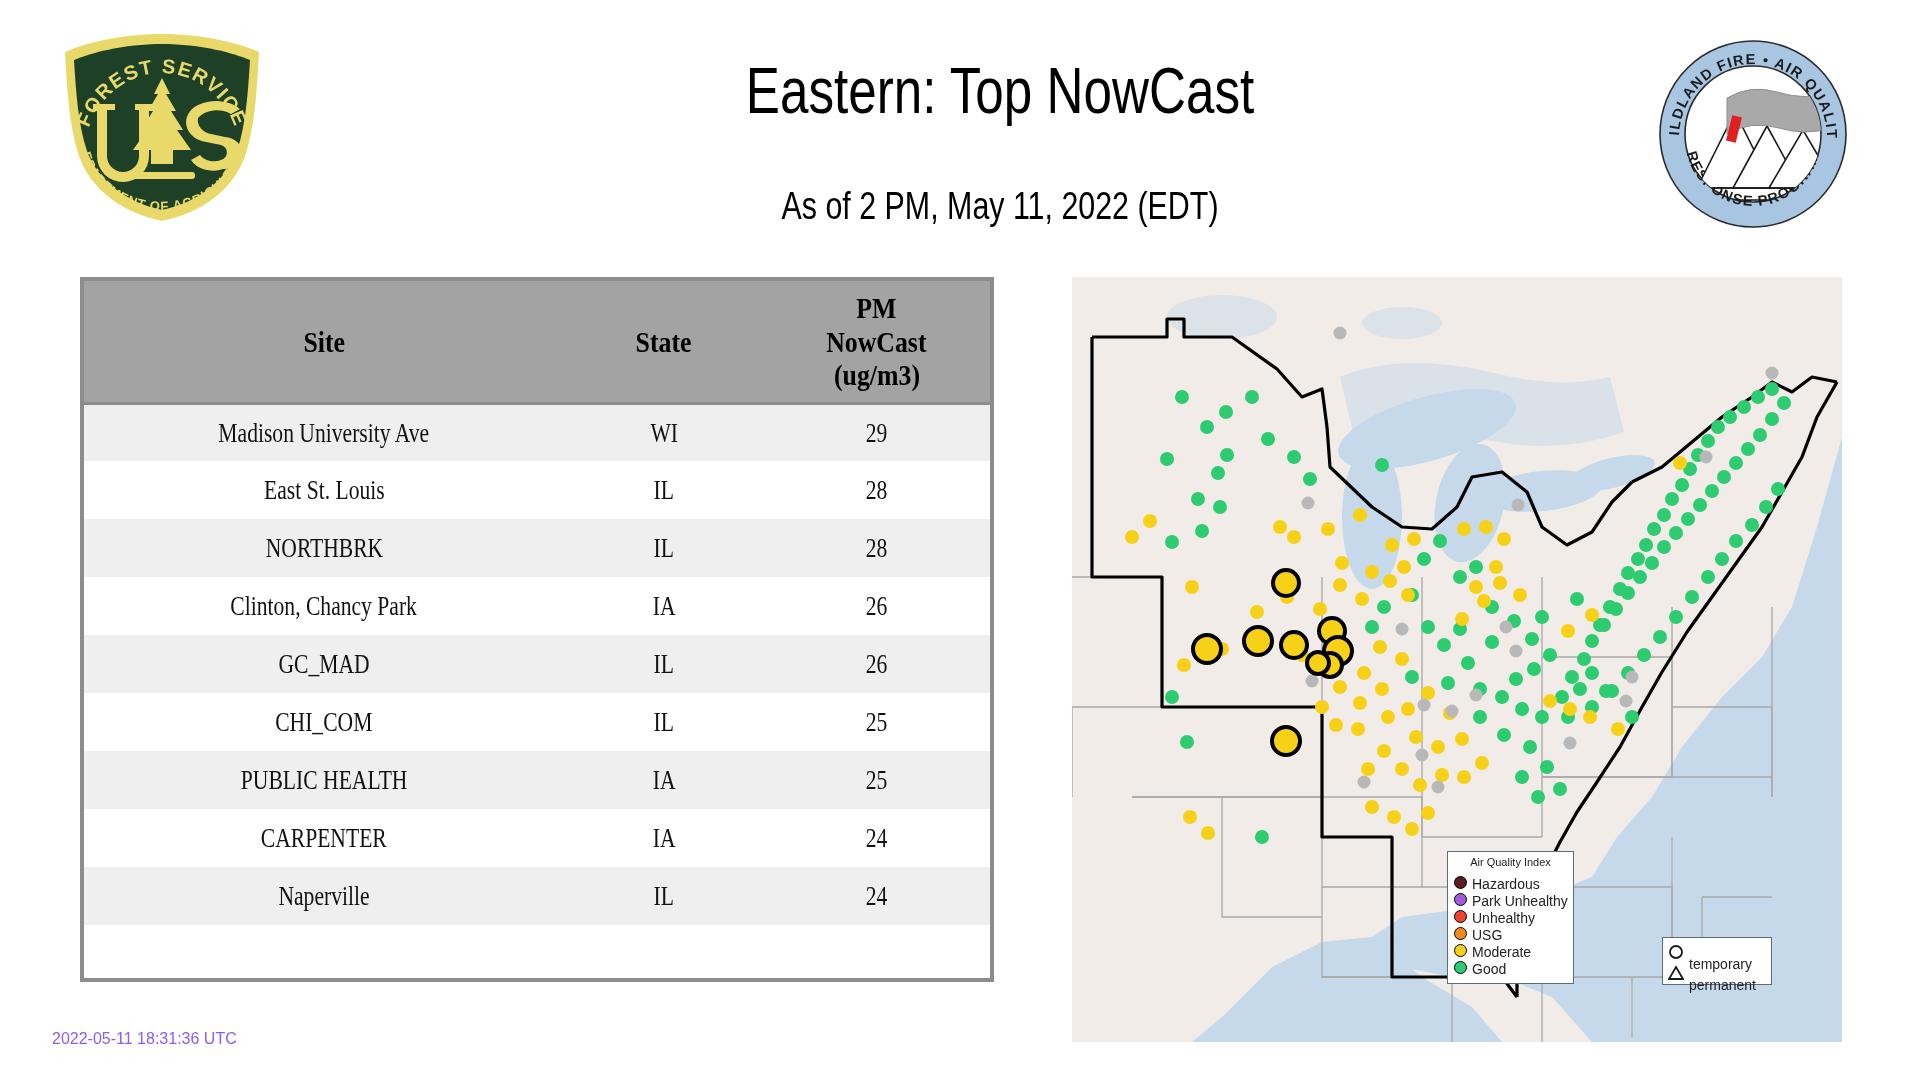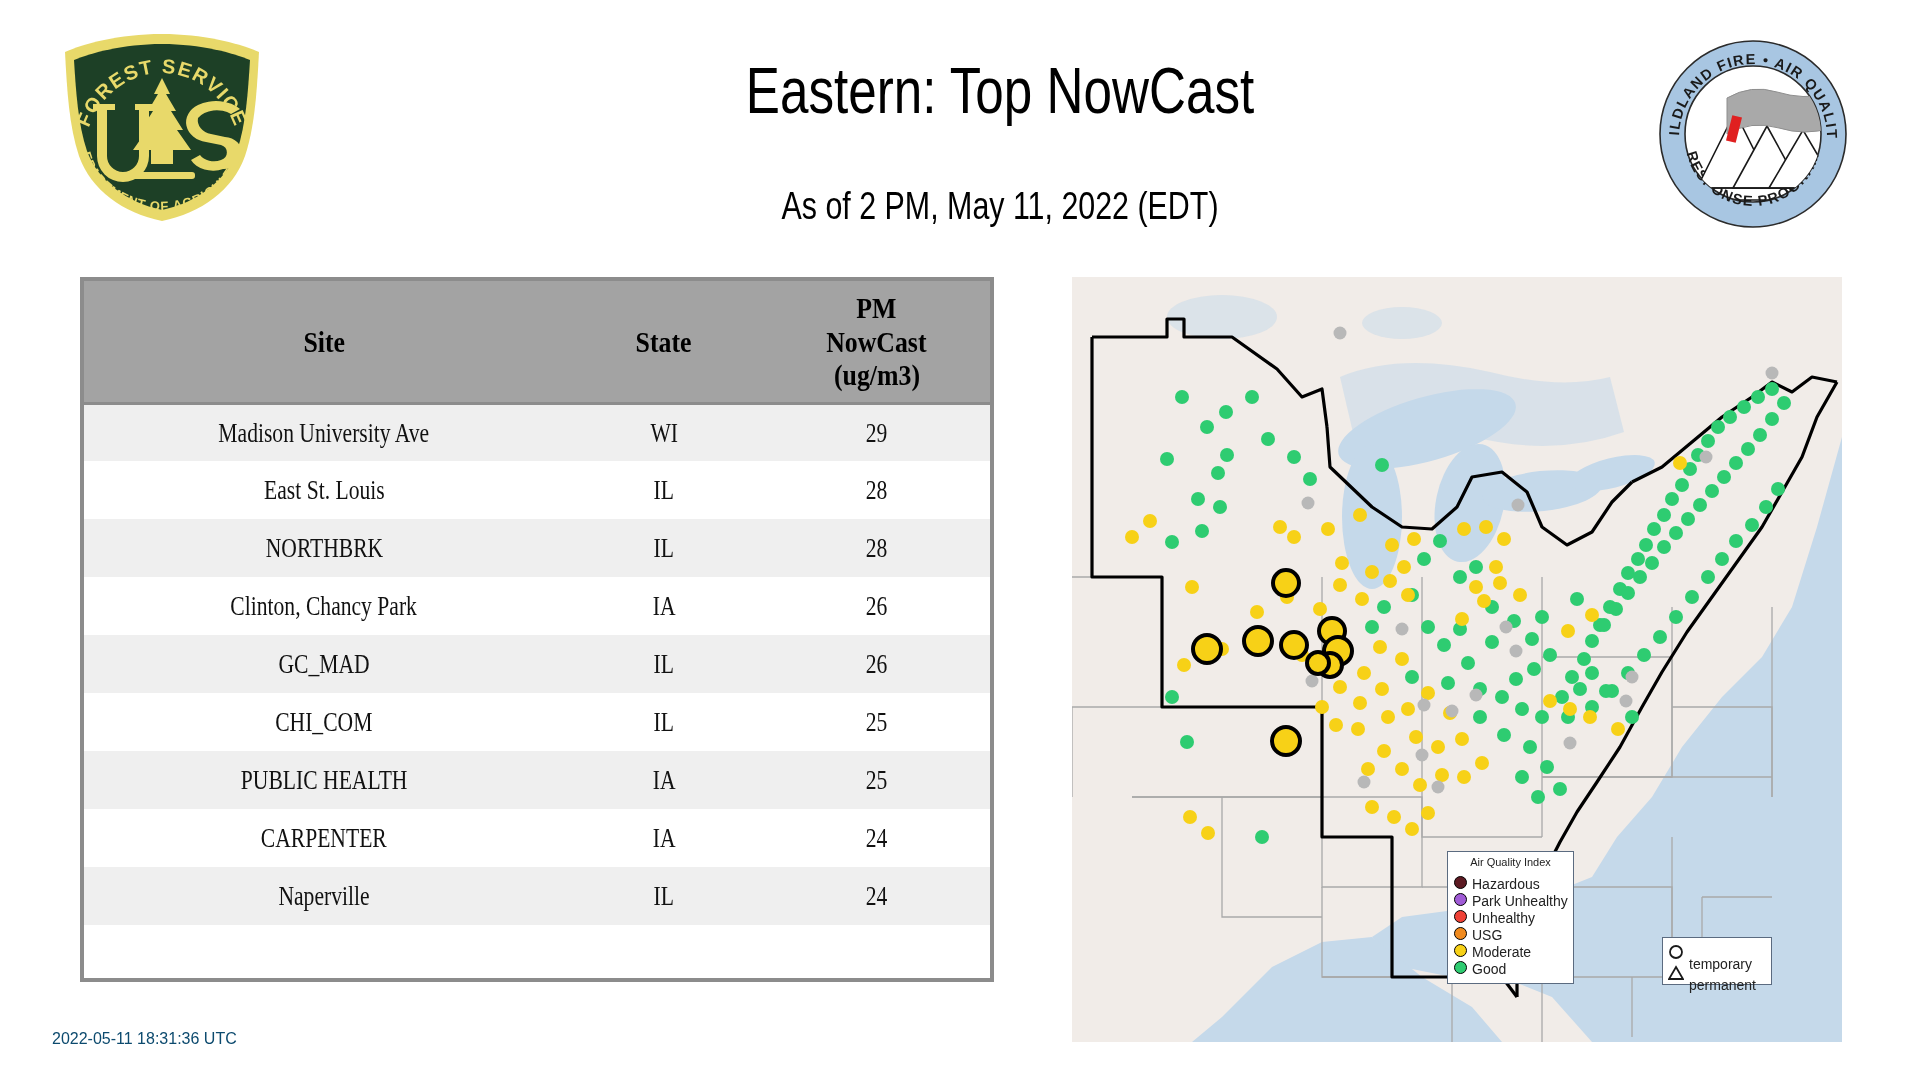--- a/index.html
+++ b/index.html
@@ -55,21 +55,21 @@
   }
   table.nowcast td span { display:inline-block; transform: scaleX(0.80); transform-origin:50% 50%; white-space:nowrap;}
   table.nowcast tbody tr:nth-child(odd)  { background:#efefef; }
   table.nowcast tbody tr:nth-child(even) { background:#ffffff; }
   col.c-site  { width:53%; }
   col.c-state { width:22%; }
   col.c-val   { width:25%; }
 
   .tstamp {
     position:absolute; left:52px; top:1030px;
-    font-size:16px; color:#0c4a6e;
+    font-size:16px; color:#8b5cf6;
     font-family:"Liberation Sans",sans-serif;
   }
 
   
   .map-box {
     position:absolute; left:1072px; top:277px; width:770px; height:765px;
     overflow:hidden; background:#f4f0ec;
   }
   .map-box svg { display:block; }
 

